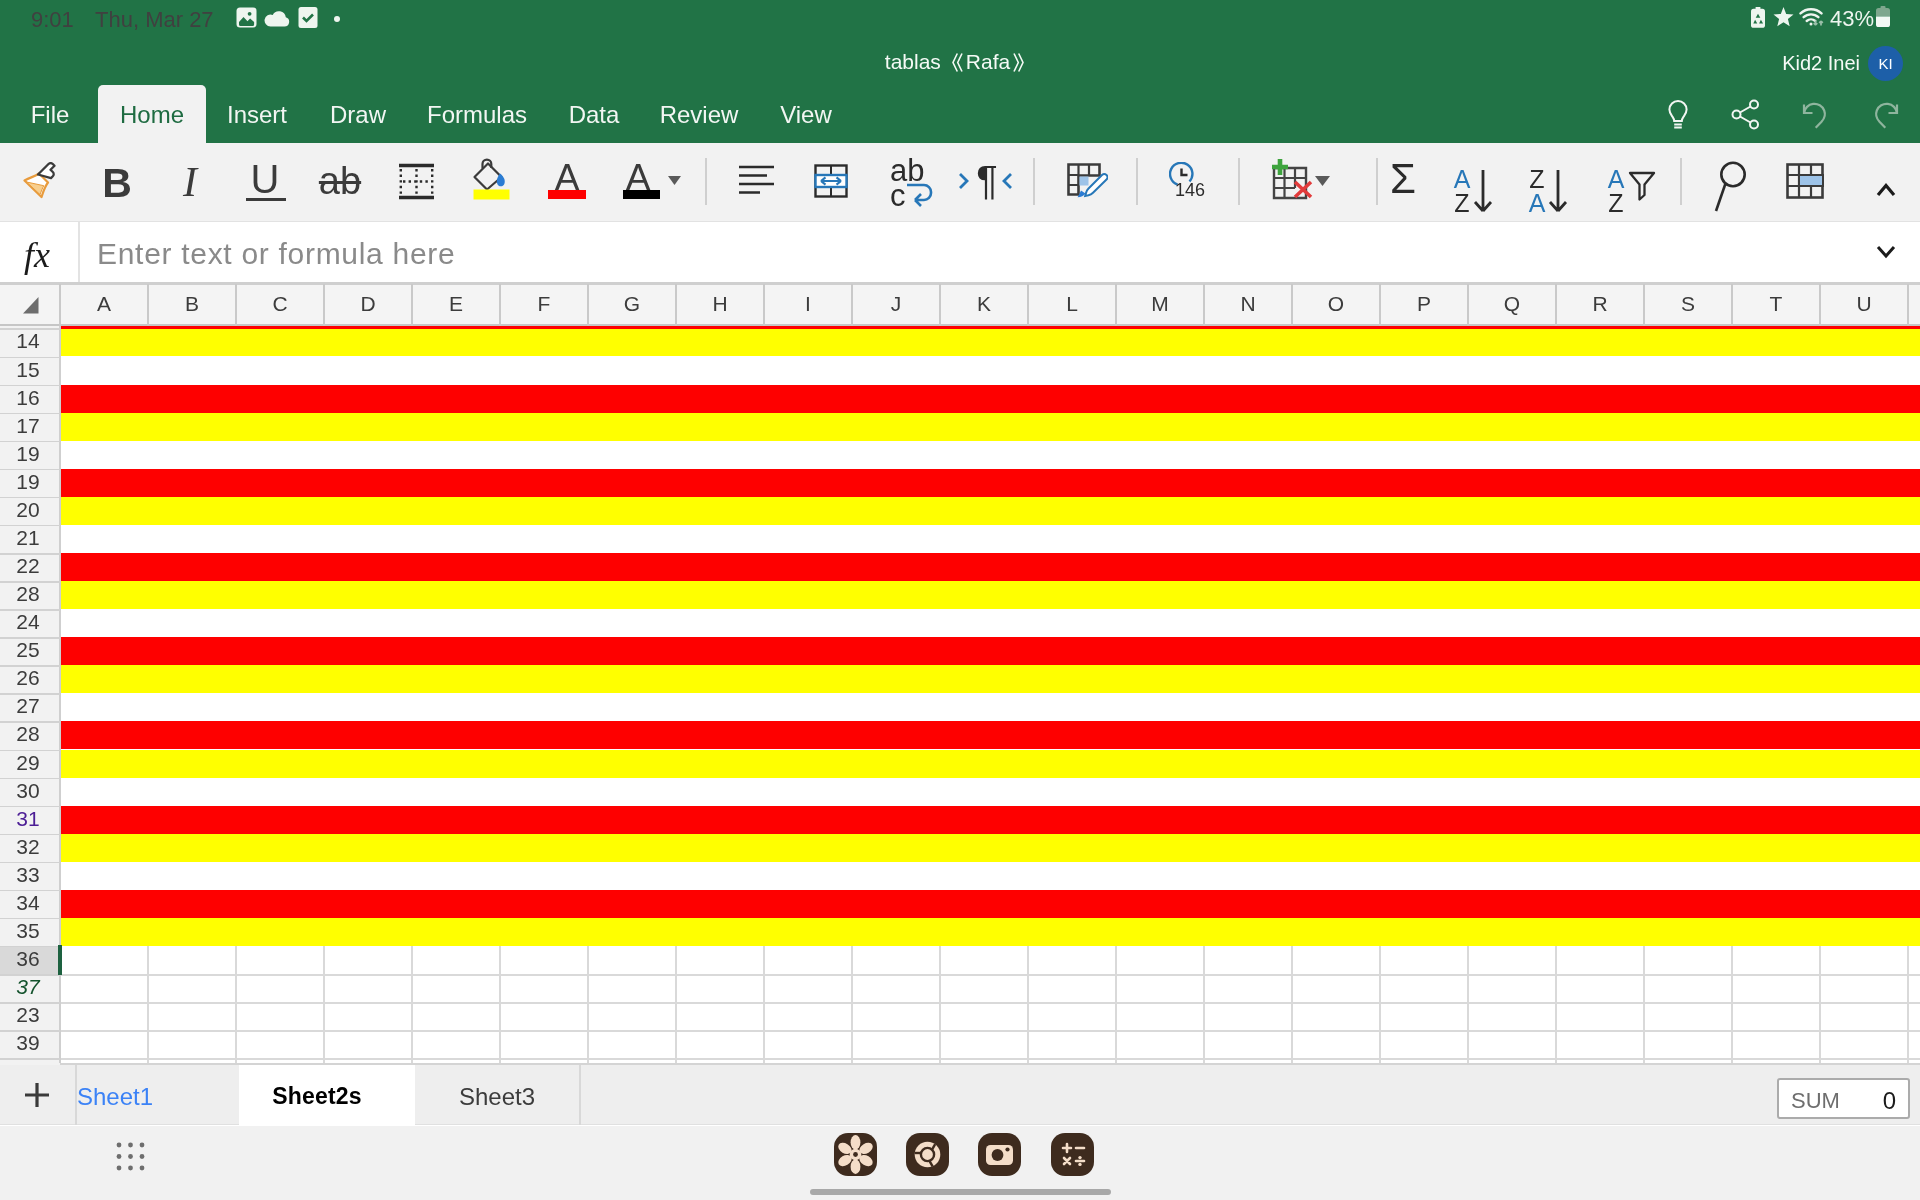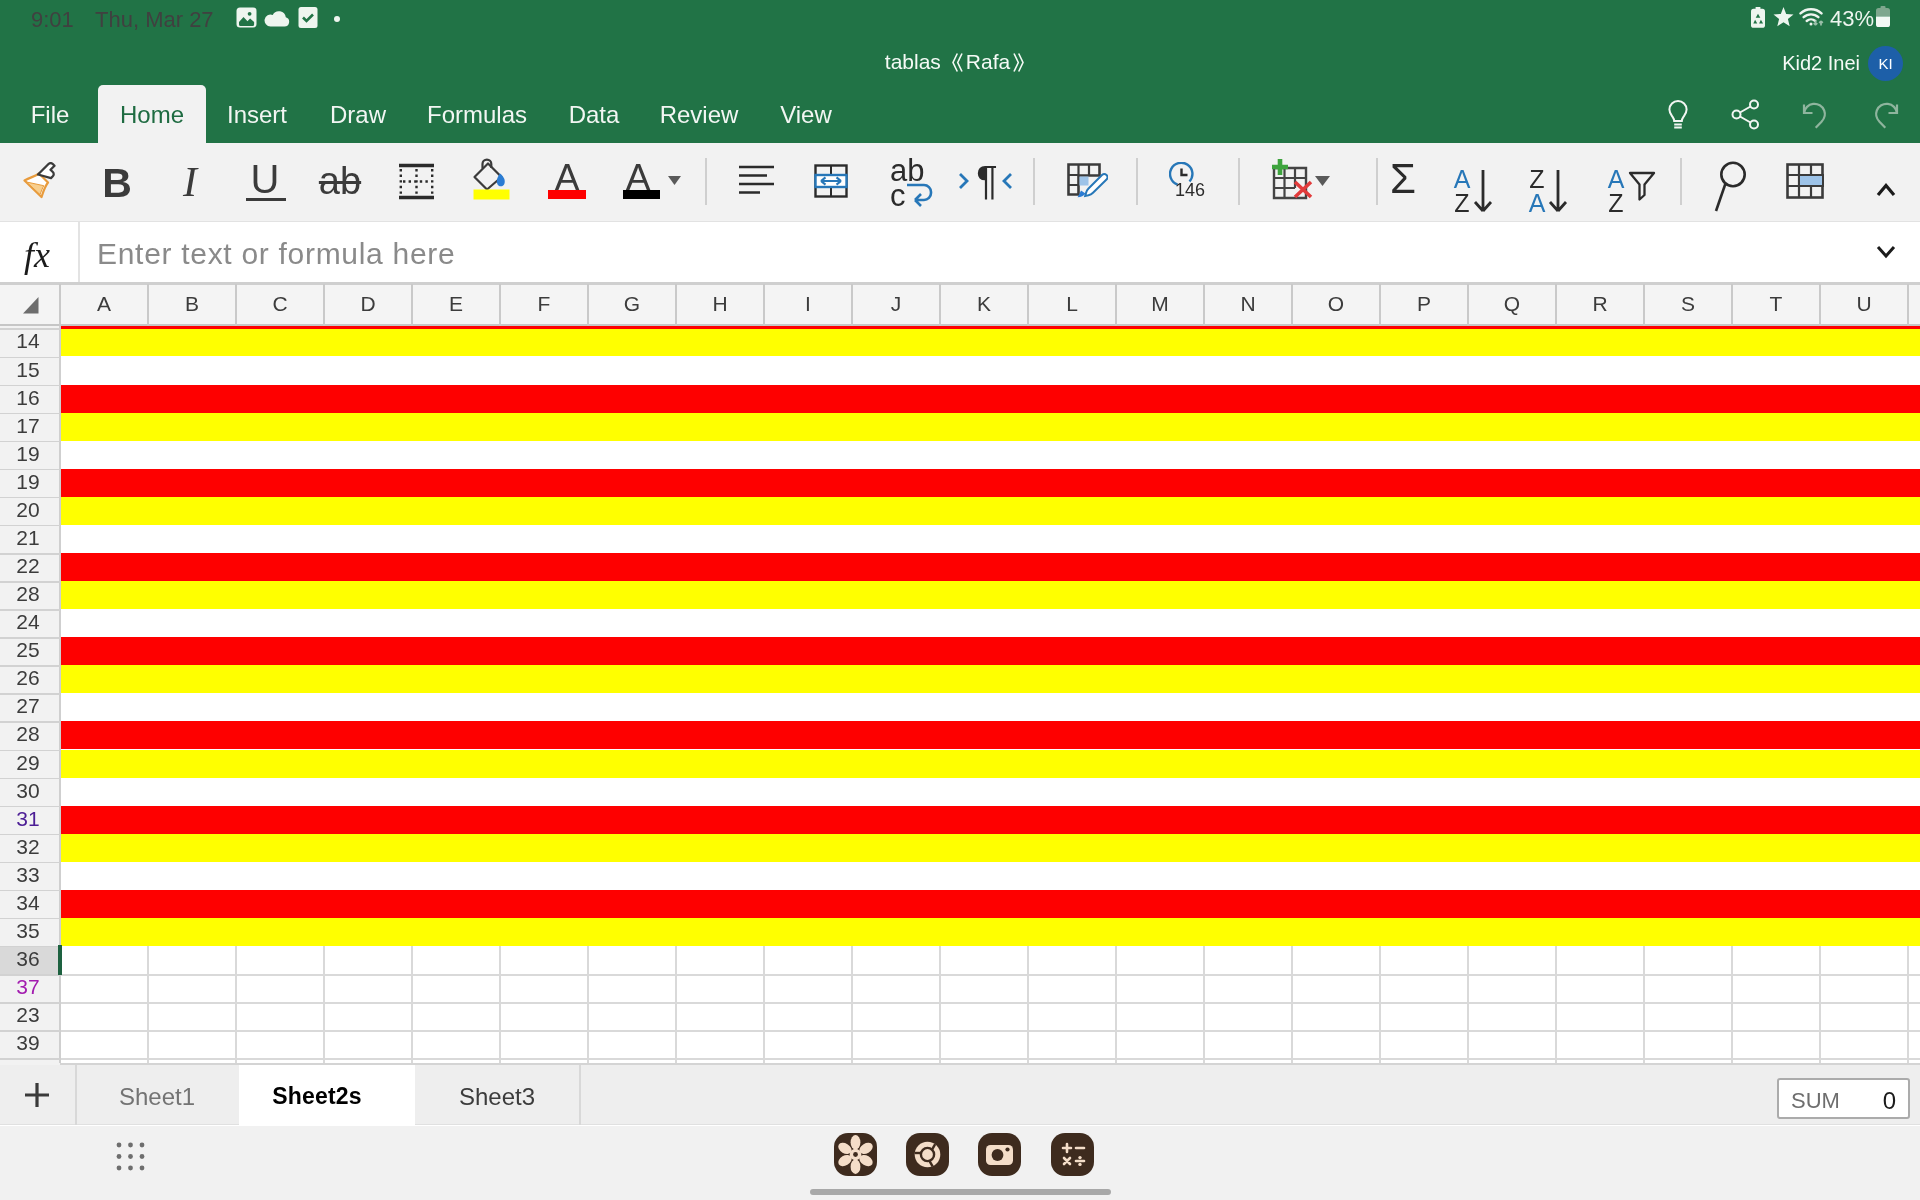--- a/index.html
+++ b/index.html
@@ -364,36 +364,36 @@
 <div class="a" style="left:0;top:834.7px;width:56.0px;height:26px;text-align:center;font-size:21px;color:#3c3c3c;">32</div>
 <div class="a" style="left:0;top:861.7px;width:60.0px;height:1.5px;background:#d2d2d2"></div>
 <div class="a" style="left:0;top:862.8px;width:56.0px;height:26px;text-align:center;font-size:21px;color:#3c3c3c;">33</div>
 <div class="a" style="left:0;top:889.8px;width:60.0px;height:1.5px;background:#d2d2d2"></div>
 <div class="a" style="left:0;top:890.8px;width:56.0px;height:26px;text-align:center;font-size:21px;color:#3c3c3c;">34</div>
 <div class="a" style="left:0;top:917.9px;width:60.0px;height:1.5px;background:#d2d2d2"></div>
 <div class="a" style="left:0;top:918.9px;width:56.0px;height:26px;text-align:center;font-size:21px;color:#3c3c3c;">35</div>
 <div class="a" style="left:0;top:945.9px;width:60.0px;height:1.5px;background:#d2d2d2"></div>
 <div class="a" style="left:0;top:947.0px;width:56.0px;height:26px;text-align:center;font-size:21px;color:#3c3c3c;">36</div>
 <div class="a" style="left:0;top:974.0px;width:60.0px;height:1.5px;background:#d2d2d2"></div>
-<div class="a" style="left:0;top:975.0px;width:56.0px;height:26px;text-align:center;font-size:21px;color:#a21caf;">37</div>
+<div class="a" style="left:0;top:975.0px;width:56.0px;height:26px;text-align:center;font-size:21px;color:#14532d;font-style:italic;">37</div>
 <div class="a" style="left:0;top:1002.1px;width:60.0px;height:1.5px;background:#d2d2d2"></div>
 <div class="a" style="left:0;top:1003.1px;width:56.0px;height:26px;text-align:center;font-size:21px;color:#3c3c3c;">23</div>
 <div class="a" style="left:0;top:1030.2px;width:60.0px;height:1.5px;background:#d2d2d2"></div>
 <div class="a" style="left:0;top:1031.2px;width:56.0px;height:26px;text-align:center;font-size:21px;color:#3c3c3c;">39</div>
 <div class="a" style="left:0;top:1058.2px;width:60.0px;height:1.5px;background:#d2d2d2"></div>
 <div class="a" style="left:57.5px;top:945.4px;width:4px;height:30.1px;background:#1d6140"></div>
 <div class="a" style="left:0;top:1065px;width:1920px;height:60px;background:#eeeeee;border-bottom:1px solid #e0e0e0"></div>
 <div class="a" style="left:75px;top:1065px;width:1.5px;height:60px;background:#d8d8d8"></div>
 <div class="a" style="left:239px;top:1065px;width:1.5px;height:60px;background:#d8d8d8"></div>
 <div class="a" style="left:579px;top:1065px;width:1.5px;height:60px;background:#d8d8d8"></div>
 <div class="a" style="left:239px;top:1065px;width:176px;height:60px;background:#fff"></div>
 <svg class="a" style="left:23px;top:1081px" width="28" height="28" viewBox="0 0 28 28">
     <path d="M14 2 v24 M2 14 h24" stroke="#3a3a3a" stroke-width="3.2"></path>
   </svg>
-<div class="a" style="left:77px;top:1083px;width:160px;height:28px;text-align:center;font-size:24px;color:#737373;">Sheet1</div>
+<div class="a" style="left:77px;top:1083px;width:160px;height:28px;text-align:left;font-size:24px;color:#3b82f6;">Sheet1</div>
 <div class="a" style="left:239px;top:1083px;width:156px;height:28px;text-align:center;font-size:23px;color:#000;font-weight:bold;letter-spacing:0.2px;">Sheet2s</div>
 <div class="a" style="left:417px;top:1083px;width:160px;height:28px;text-align:center;font-size:24px;color:#3c3c3c;">Sheet3</div>
 <div class="a" style="left:1777px;top:1078px;width:133px;height:41px;background:#fff;border:2px solid #ababab;border-radius:3px;">
     <span style="position:absolute;left:12px;top:8px;font-size:22px;color:#6e6e6e;">SUM</span>
     <span style="position:absolute;right:12px;top:7px;font-size:24px;color:#1b1b1b;">0</span>
   </div>
 <div class="a" style="left:0;top:1126px;width:1920px;height:74px;background:#f1f1f1"></div>
 <svg class="a" style="left:116px;top:1142px" width="29" height="29" viewBox="0 0 29 29">
     <circle cx="3.0" cy="3.0" r="2.4" fill="#6e6e6e"></circle>
     <circle cx="14.5" cy="3.0" r="2.4" fill="#6e6e6e"></circle>

